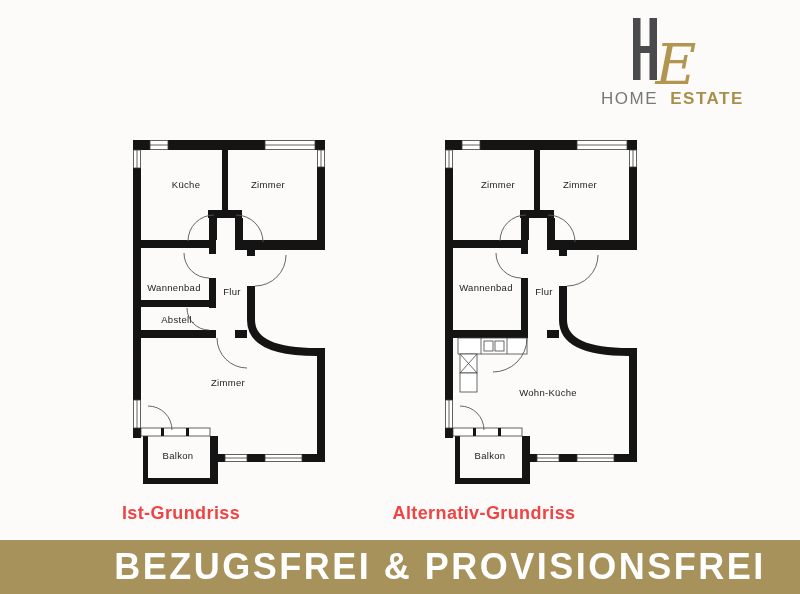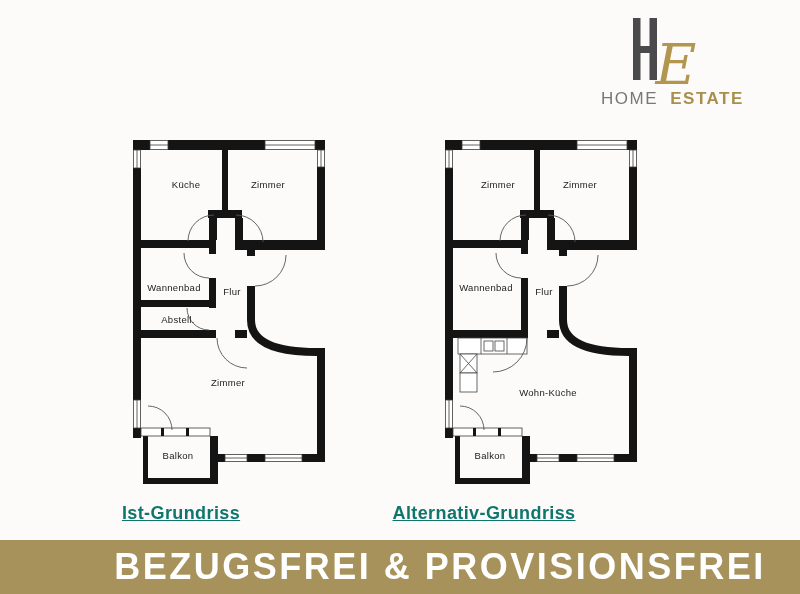--- a/index.html
+++ b/index.html
@@ -8,23 +8,22 @@
     background:#fcfbf9;
     font-family:"Liberation Sans",sans-serif;
   }
   .plan{position:absolute;}
   .plan text{
     font-family:"Liberation Sans",sans-serif;
     fill:#222;font-size:9.5px;letter-spacing:.3px;
   }
   .caption{
     position:absolute;top:503px;transform:translateX(-50%);
-    font-size:18px;font-weight:bold;color:#0f766e;letter-spacing:.4px;
+    font-size:18px;font-weight:bold;color:#ef4444;letter-spacing:.4px;
     white-space:nowrap;
-    text-decoration:underline;
   }
   #caption-left{left:181px;}
   #caption-right{left:484px;text-align:right;}
   .banner{
     position:absolute;left:0;top:540px;width:800px;height:54px;
     display:flex;align-items:center;justify-content:center;
   }
   .banner span{
     font-size:36px;font-weight:bold;letter-spacing:2.5px;
     white-space:nowrap;

